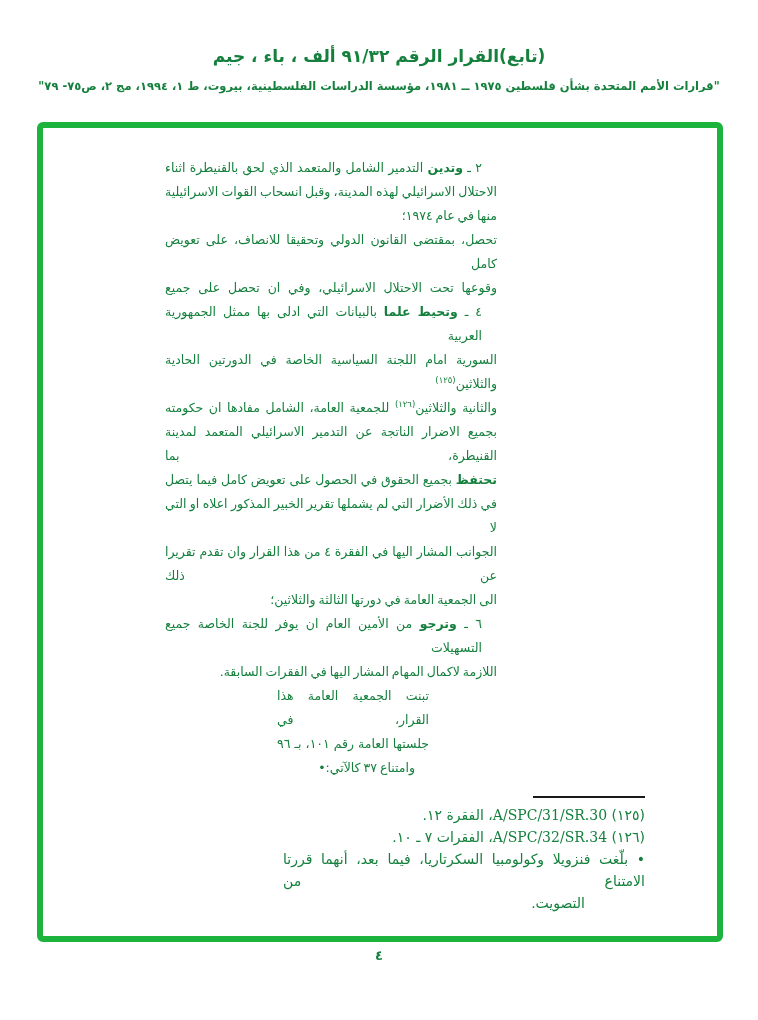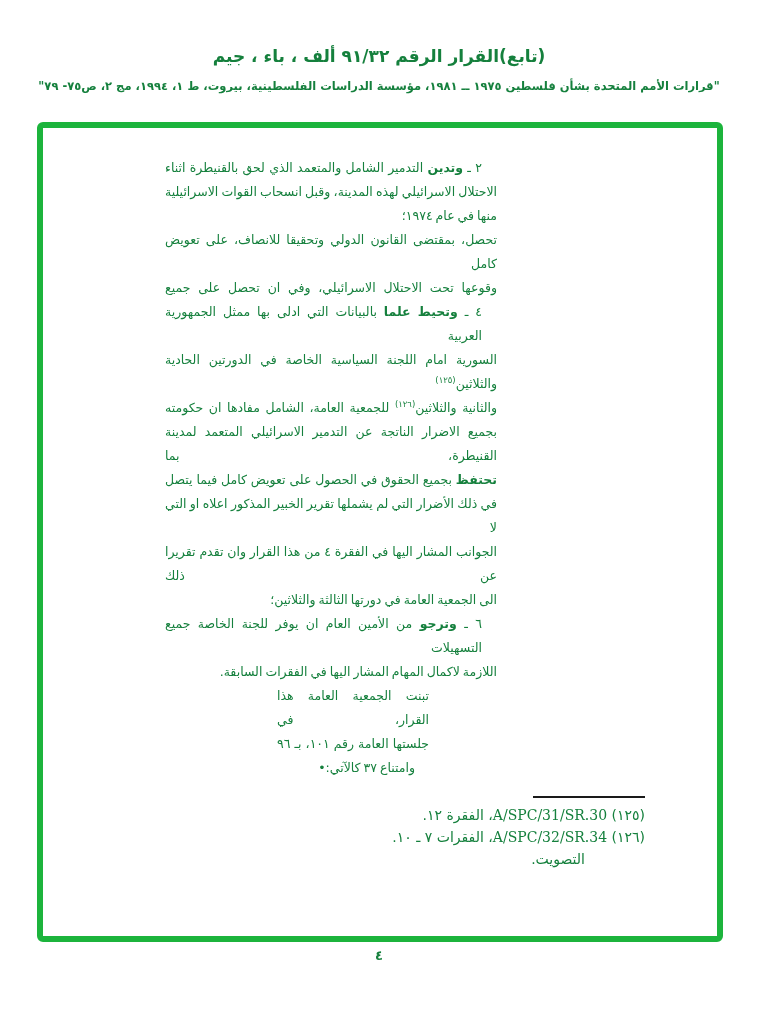--- a/index.html
+++ b/index.html
@@ -89,20 +89,21 @@
     <div class="footnotes">
       <div class="fn-sep"></div>
       <div>
           <div>
             <div class="fline last"><span>(١٢٥) </span><span class="latin">A/SPC/31/SR.30</span><span>، الفقرة ١٢.</span></div>
           </div>
           <div>
             <div class="fline last"><span>(١٢٦) </span><span class="latin">A/SPC/32/SR.34</span><span>، الفقرات ٧ ـ ١٠.</span></div>
           </div>
           <div>
+            <div class="fline j"><span>• </span><span>بلّغت فنزويلا وكولومبيا السكرتاريا، فيما بعد، أنهما قررتا الامتناع من</span></div>
             <div class="fline last" style="padding-right: 60px;"><span>التصويت.</span></div>
           </div>
         </div>
     </div>
   </div>
 
   <div class="pagenum">٤</div>
 
 </div>
 

